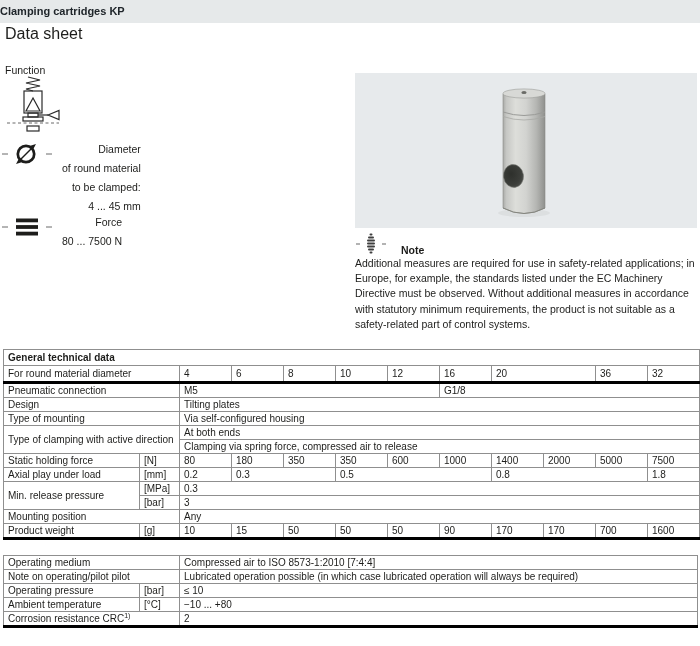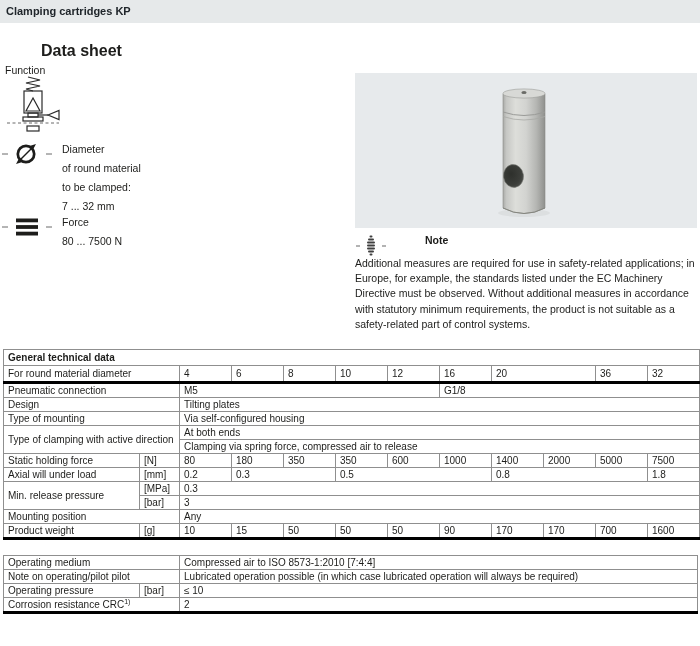--- a/index.html
+++ b/index.html
@@ -1,34 +1,34 @@
 <!DOCTYPE html>
 <html><head>
 <meta charset="utf-8">
 <style>
   * { margin:0; padding:0; box-sizing:border-box; }
   html,body { background:#fff; }
   body { font-family:"Liberation Sans", sans-serif; color:#1d1d1b; }
   .page { position:relative; width:700px; height:646px; background:#fff; overflow:hidden; }
 
   .topbar { position:absolute; left:0; top:0; width:700px; height:23px; background:#e6e9ea; }
-  .topbar .title { padding-left:6px; line-height:23px; font-size:11px; font-weight:bold; color:#20262b; }
-
-  .sheet-heading { position:absolute; left:5px; top:42px; font-size:16px; font-weight:bold;margin-left:36px; }
+  .topbar .title { line-height:23px; font-size:11px; font-weight:bold; color:#20262b; }
+
+  .sheet-heading { position:absolute; left:5px; top:25px; font-size:16px; font-weight:normal; }
 
   .function-label { position:absolute; left:5px; top:64px; font-size:10.5px; }
   .function-symbol { position:absolute; left:6px; top:76px; }
 
-  .feature-text { position:absolute; left:62px; font-size:10.5px; line-height:19px; }
+  .feature-text { position:absolute; left:62px; font-size:10.5px; line-height:19px;text-align:right; }
   .feat-diameter-icon { position:absolute; left:2px; top:141px; }
   .feat-force-icon { position:absolute; left:2px; top:214px; }
 
   .image-panel { position:absolute; left:355px; top:73px; width:342px; height:155px; background:#e7eaec; }
 
-  .note-head { position:absolute; left:355px; top:234px; height:22px; display:flex; align-items:flex-start;gap:24px; }
+  .note-head { position:absolute; left:355px; top:234px; height:22px; display:flex; align-items:flex-end; }
   .note-head .note-title { font-size:10.5px; font-weight:bold; margin-left:12px; }
   .note-body { position:absolute; left:355px; top:256px; width:341px; font-size:10.5px; line-height:15.2px; }
 
   .tblwrap { position:absolute; left:3px;border-radius:15px; }
   table.dtable { border-collapse:collapse; table-layout:fixed; width:694px; font-size:10px;
                  border:1px solid #6f6f6f; border-bottom:3px solid #000; }
   table.dtable td { border:1px solid #8f8f8f; padding:0 4px; height:13px; line-height:13px;
                     white-space:nowrap; overflow:hidden; vertical-align:middle; }
   table.dtable tr.title-row td { font-weight:bold; height:15px; line-height:15px; border-bottom:1px solid #8f8f8f; }
   table.dtable tr.size-row td { height:15px; line-height:15px; border-bottom:3px solid #000; }
@@ -72,21 +72,21 @@
       <circle cx="24" cy="13" r="8.2" stroke="#1d1d1b" stroke-width="2.7" fill="none"></circle>
       <line x1="16.5" y1="20.5" x2="31.5" y2="5.5" stroke="#1d1d1b" stroke-width="1.4"></line>
       <polygon points="34,3 27.5,5 31,8.5" fill="#1d1d1b"></polygon>
       <polygon points="14,23 20.5,21 17,17.5" fill="#1d1d1b"></polygon>
     </svg>
   </div>
   <div class="feature-text" style="top:140px">
     <div>Diameter</div>
     <div>of round material</div>
     <div>to be clamped:</div>
-    <div>7 ... 32 mm</div>
+    <div>4 ... 45 mm</div>
   </div>
 
   <div class="feat-force-icon">
     <svg width="52" height="26" viewBox="0 0 52 26">
       <line x1="0" y1="13" x2="6" y2="13" stroke="#6b6b6b" stroke-width="1"></line>
       <line x1="44" y1="13" x2="50" y2="13" stroke="#6b6b6b" stroke-width="1"></line>
       <rect x="14" y="4.5" width="22" height="3.8" fill="#1d1d1b"></rect>
       <rect x="14" y="11.1" width="22" height="3.8" fill="#1d1d1b"></rect>
       <rect x="14" y="17.7" width="22" height="3.8" fill="#1d1d1b"></rect>
     </svg>
@@ -204,21 +204,21 @@
         <td>350</td>
         <td>350</td>
         <td>600</td>
         <td>1000</td>
         <td>1400</td>
         <td>2000</td>
         <td>5000</td>
         <td>7500</td>
       </tr>
       <tr>
-        <td>Axial will under load</td>
+        <td>Axial play under load</td>
         <td>[mm]</td>
         <td>0.2</td>
         <td colspan="2">0.3</td>
         <td colspan="3">0.5</td>
         <td colspan="3">0.8</td>
         <td>1.8</td>
       </tr>
       <tr>
         <td rowspan="2">Min. release pressure</td>
         <td>[MPa]</td>
@@ -265,20 +265,25 @@
       <tr>
         <td colspan="2">Note on operating/pilot pilot</td>
         <td>Lubricated operation possible (in which case lubricated operation will always be required)</td>
       </tr>
       <tr>
         <td>Operating pressure</td>
         <td>[bar]</td>
         <td>≤ 10</td>
       </tr>
       <tr>
+        <td>Ambient temperature</td>
+        <td>[°C]</td>
+        <td>−10 ... +80</td>
+      </tr>
+      <tr>
         <td colspan="2"><span>Corrosion resistance CRC</span><sup>1)</sup></td>
         <td>2</td>
       </tr>
     </tbody>
       </table>
   </div>
 
 </div>
 
 </body></html>

